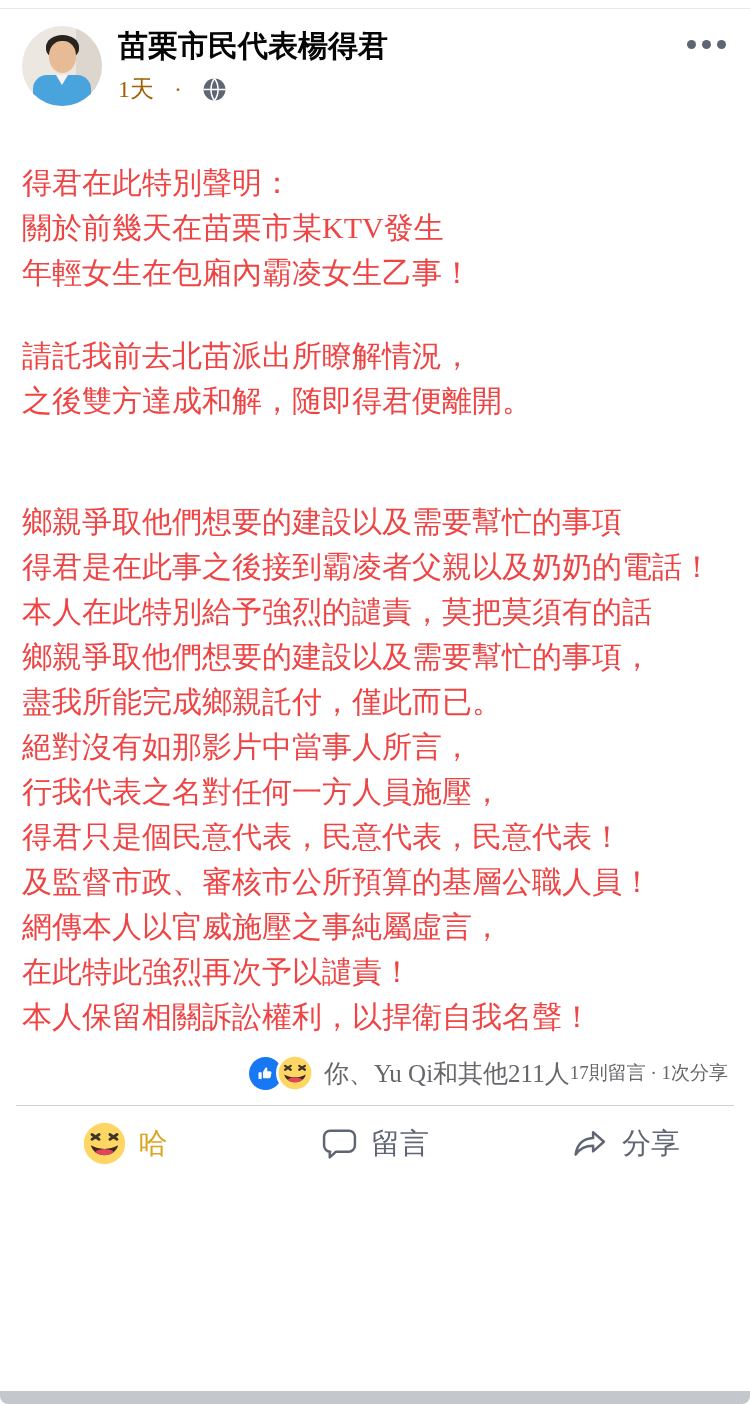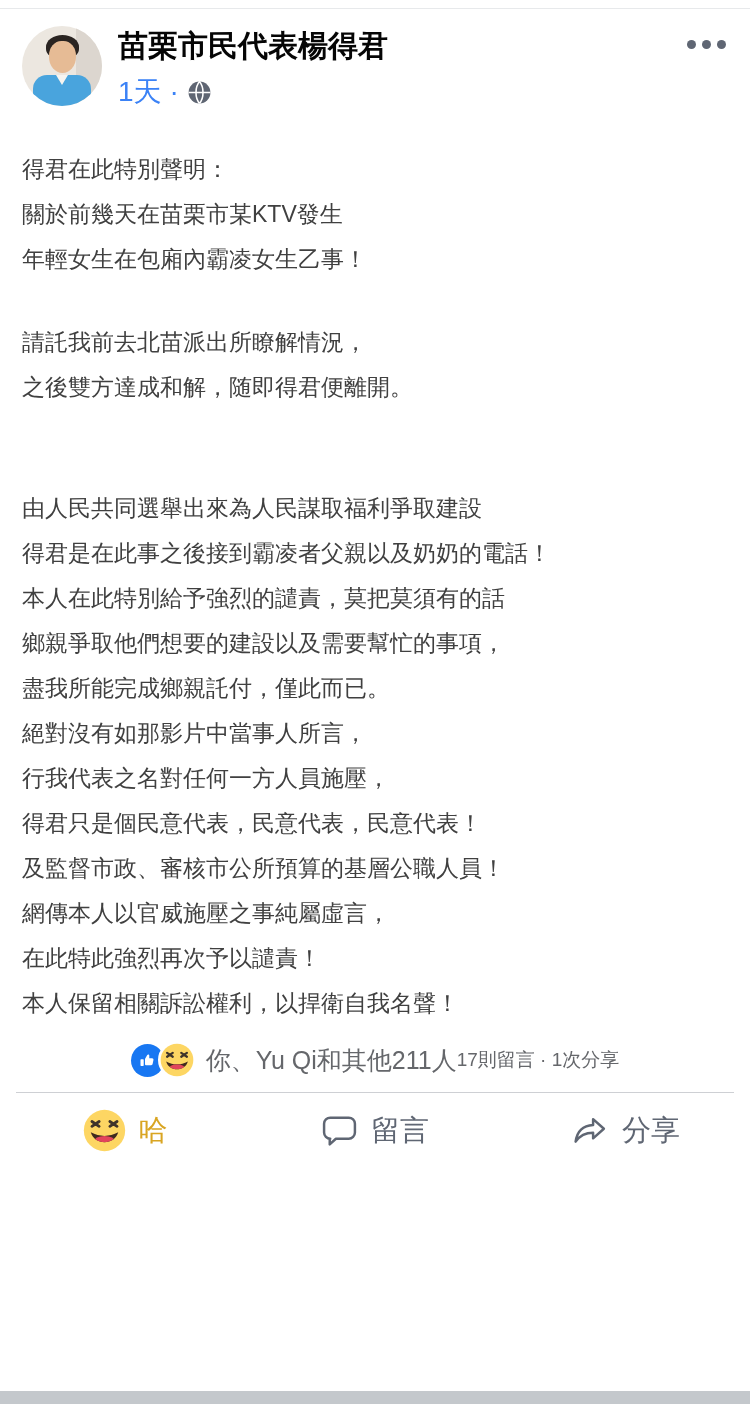--- a/index.html
+++ b/index.html
@@ -1,50 +1,51 @@
 <!DOCTYPE html>
 <html><head>
 <meta charset="utf-8">
 <style>
   * { margin:0; padding:0; box-sizing:border-box; }
   html,body { background:#ffffff; }
   .page {
     width:750px; height:1404px; position:relative; overflow:hidden;
     background:#ffffff;
-    font-family:Liberation Sans, sans-serif;
+    font-family:Liberation Serif, serif;
+    border-radius:8px;
   }
   .top-hairline { position:absolute; top:8px; left:0; right:0; height:1px; background:#e7e9eb; }
 
   
   .post-header { display:flex; align-items:flex-start; padding:26px 20px 0 22px; }
   .avatar {
     width:80px; height:80px; border-radius:50%; background:#ece7e0;
     position:relative; overflow:hidden; flex:0 0 auto; cursor:pointer;
   }
   .avatar .bg-right { position:absolute; right:0; top:0; width:26px; height:80px; background:#dcd6cf; }
   .avatar .hair { position:absolute; left:24px; top:9px; width:33px; height:24px; border-radius:50% 50% 42% 42%; background:#2a2421; }
   .avatar .face { position:absolute; left:27px; top:15px; width:27px; height:32px; border-radius:46% 46% 50% 50%; background:#e6bb95; }
   .avatar .torso { position:absolute; left:11px; top:49px; width:58px; height:32px; border-radius:14px 14px 0 0; background:#49a4dd; }
   .avatar .collar { position:absolute; left:34px; top:49px; width:12px; height:10px; background:#f6f4f0; clip-path:polygon(0 0,100% 0,50% 100%); }
 
   .header-text { margin-left:16px; flex:1; min-width:0; }
   .page-name { font-size:30px; font-weight:bold; color:#050505; line-height:36px; margin-top:2px; cursor:pointer; }
-  .meta { margin-top:9px; display:flex; align-items:center; gap:8px; color:#3b82f6; font-size:28px; }
+  .meta { margin-top:9px; display:flex; align-items:center; gap:20px; color:#a16207; font-size:24px; }
   .meta .globe { display:inline-flex; }
 
   .more-btn { display:flex; gap:6px; margin-top:8px; padding:6px 4px; cursor:pointer; border:none; background:none; }
   .more-btn .dot { width:9px; height:9px; border-radius:50%; background:#5f6673; }
 
   
-  .post-text { margin:36px 22px 0 22px; font-size:23px; line-height:45px; color:#404040; }
+  .post-text { margin:54px 22px 0 22px; font-size:30px; line-height:45px; color:#ef4444; }
   .post-line { white-space:nowrap; }
   .pgap { height:38px; }
 
   
-  .engagement { display:flex; justify-content:center; align-items:center; padding:15px 22px 13px 22px; }
+  .engagement { display:flex; justify-content:flex-end; align-items:center; padding:15px 22px 13px 22px; }
   .reactions { display:flex; align-items:center; cursor:pointer; }
   .badge-like {
     width:33px; height:33px; border-radius:50%; background:#1877f2;
     display:flex; align-items:center; justify-content:center; position:relative; z-index:1;
   }
   .badge-haha { width:38px; height:38px; margin-left:-6px; border-radius:50%; border:2px solid #fff; position:relative; z-index:2; background:#fff; }
   .badge-haha svg { display:block; }
   .summary-text { margin-left:10px; color:#65676b; font-size:25px; }
   .counts { color:#65676b; font-size:19px; cursor:pointer; }
 
@@ -97,21 +98,21 @@
 
   <div class="post-text">
     <div class="post-line">得君在此特別聲明：</div>
     <div class="post-line">關於前幾天在苗栗市某KTV發生</div>
     <div class="post-line">年輕女生在包廂內霸凌女生乙事！</div>
     <div class="pgap"></div>
     <div class="post-line">請託我前去北苗派出所瞭解情況，</div>
     <div class="post-line">之後雙方達成和解，随即得君便離開。</div>
     <div class="pgap"></div>
     <div class="pgap"></div>
-    <div class="post-line">由人民共同選舉出來為人民謀取福利爭取建設</div>
+    <div class="post-line">鄉親爭取他們想要的建設以及需要幫忙的事項</div>
     <div class="post-line">得君是在此事之後接到霸凌者父親以及奶奶的電話！</div>
     <div class="post-line">本人在此特別給予強烈的譴責，莫把莫須有的話</div>
     <div class="post-line">鄉親爭取他們想要的建設以及需要幫忙的事項，</div>
     <div class="post-line">盡我所能完成鄉親託付，僅此而已。</div>
     <div class="post-line">絕對沒有如那影片中當事人所言，</div>
     <div class="post-line">行我代表之名對任何一方人員施壓，</div>
     <div class="post-line">得君只是個民意代表，民意代表，民意代表！</div>
     <div class="post-line">及監督市政、審核市公所預算的基層公職人員！</div>
     <div class="post-line">網傳本人以官威施壓之事純屬虛言，</div>
     <div class="post-line">在此特此強烈再次予以譴責！</div>

